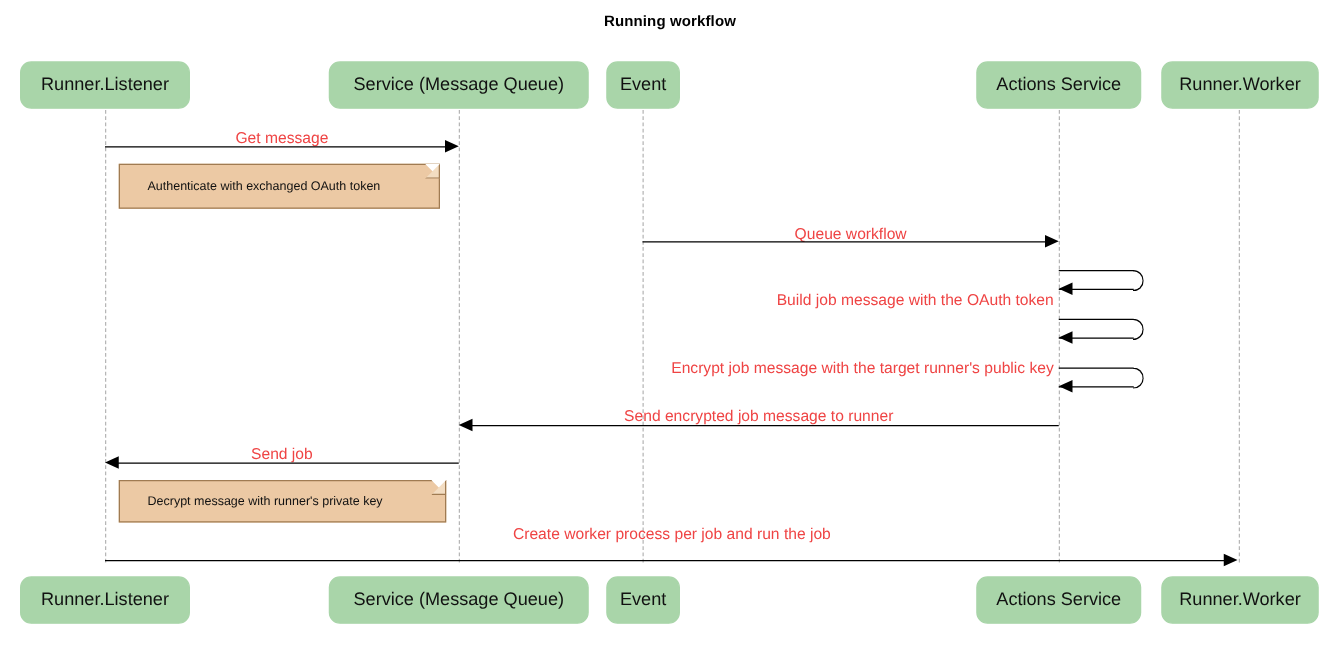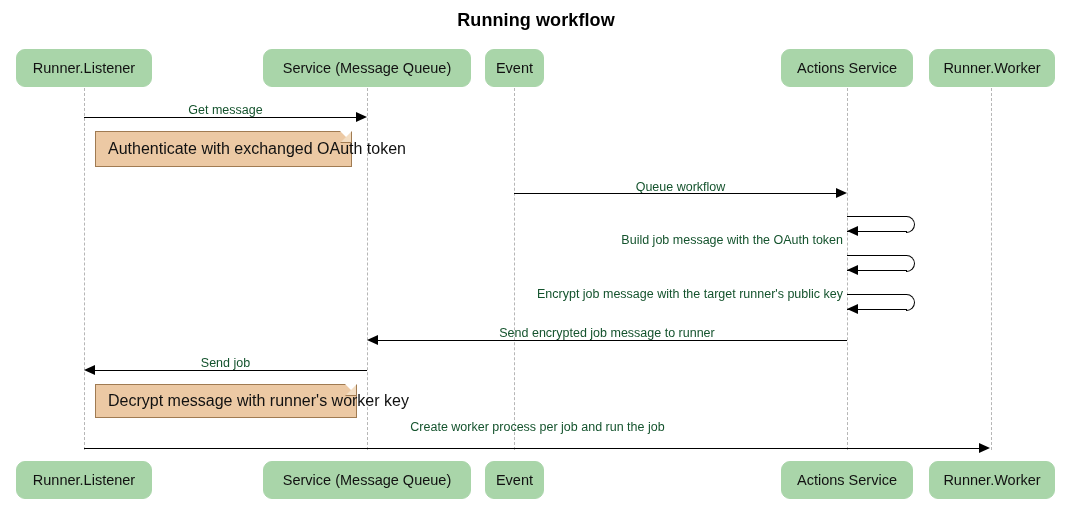--- a/index.html
+++ b/index.html
@@ -17,21 +17,21 @@
     height: 523px;
     overflow: hidden;
     background: #ffffff;
   }
   .title {
     position: absolute;
     top: 10px;
     left: 0;
     width: 1072px;
     text-align: center;
-    font-size: 18px;
+    font-size: 12px;
     font-weight: bold;
     color: #000000;
     letter-spacing: 0.1px;
   }
   
   .participant {
     position: absolute;
     box-sizing: border-box;
     background: #a9d5a9;
     border: 1px solid #a9d5a9;
@@ -66,21 +66,21 @@
     border-left: 11px solid #000000;
   }
   .arrowhead.left {
     border-top: 5px solid transparent;
     border-bottom: 5px solid transparent;
     border-right: 11px solid #000000;
   }
   .msg-label {
     position: absolute;
     font-size: 12.5px;
-    color: #14532d;
+    color: #ef4444;
     white-space: nowrap;
     text-align: center;
   }
   .msg-label.right-align {
     text-align: right;
   }
   
   .selfloop {
     position: absolute;
   }
@@ -99,25 +99,25 @@
     border-top-right-radius: 9px;
     border-bottom-right-radius: 9px;
     box-sizing: border-box;
   }
   
   .note {
     position: absolute;
     box-sizing: border-box;
     background: #ecc9a4;
     border: 1px solid #a07b52;
-    font-size: 16px;
+    font-size: 10px;
     color: #111111;
     display: flex;
     align-items: center;
-    padding-left: 12px;
+    padding-left: 22px;
     white-space: nowrap;
     text-align: center;
   }
   .note .fold {
     position: absolute;
     top: -1px;
     right: -1px;
     width: 11px;
     height: 11px;
     background: #f3ddc2;
@@ -204,21 +204,21 @@
 
   <div class="msg-label" style="left:367px; top:326px; width:480px;">Send encrypted job message to runner</div>
   <div class="msg-line" style="left:377px; top:340px; width:470px;"></div>
   <div class="arrowhead left" style="left:367px; top:335px;"></div>
 
   <div class="msg-label" style="left:84px; top:356px; width:283px;">Send job</div>
   <div class="msg-line" style="left:94px; top:370px; width:273px;"></div>
   <div class="arrowhead left" style="left:84px; top:365px;"></div>
 
   <div class="note" style="left:95px; top:384px; width:262px; height:34px;">
-    <span>Decrypt message with runner's worker key</span>
+    <span>Decrypt message with runner's private key</span>
     <span class="fold-cover"></span>
     <span class="fold"></span>
   </div>
 
   <div class="msg-label" style="left:84px; top:420px; width:907px;">Create worker process per job and run the job</div>
   <div class="msg-line" style="left:84px; top:448px; width:896px;"></div>
   <div class="arrowhead right" style="left:979px; top:443px;"></div>
 
   <div class="participant" style="left:16px; top:461px; width:136px;">
     <span>Runner.Listener</span>

